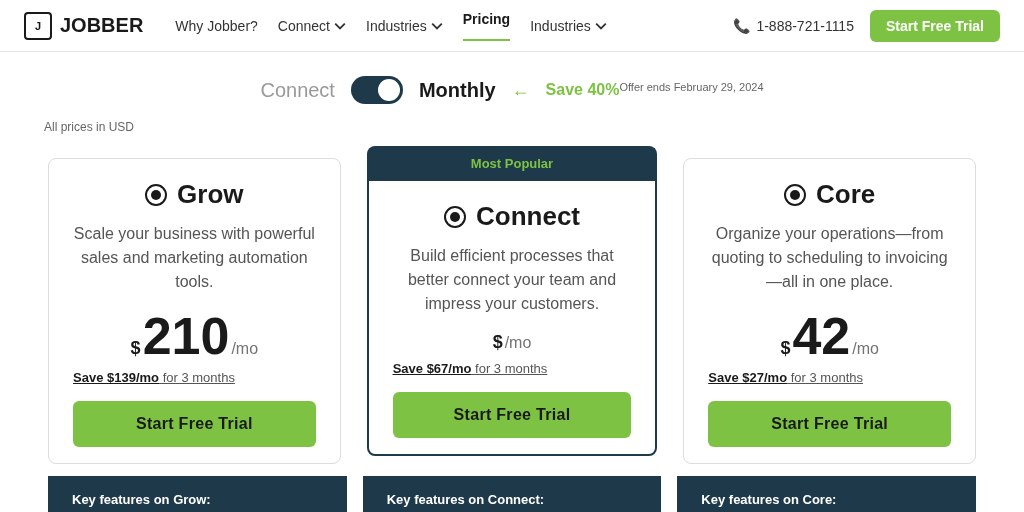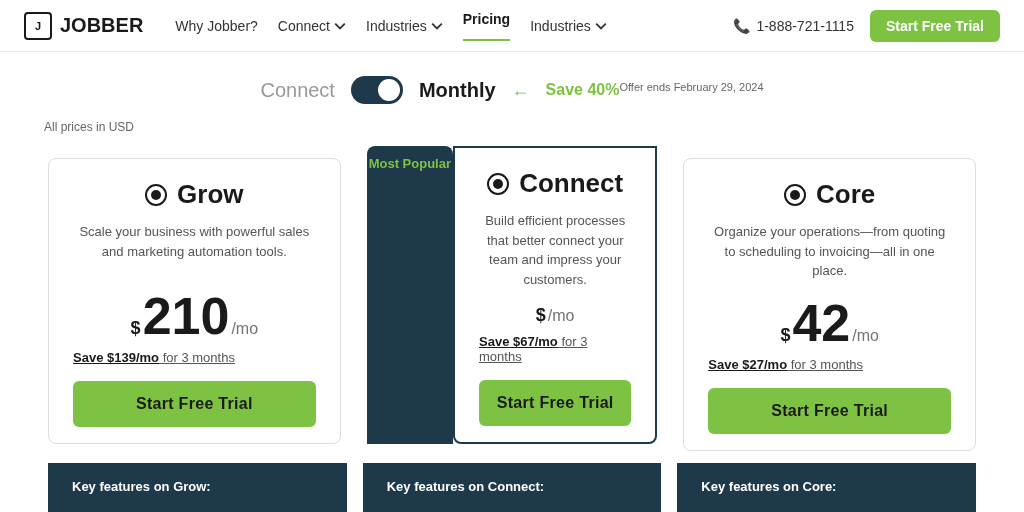--- a/index.html
+++ b/index.html
@@ -60,42 +60,42 @@
       border: 2px solid #1e3a4a; margin-top: 0;
     }
     .card-body { padding: 20px 24px 16px; }
     .plan-header { display: flex; align-items: center; justify-content: center; gap: 10px; margin-bottom: 12px; }
     .radio-icon {
       width: 22px; height: 22px; border: 2px solid #1a1a1a; border-radius: 50%;
       display: flex; align-items: center; justify-content: center;
     }
     .radio-inner { width: 10px; height: 10px; background: #1a1a1a; border-radius: 50%; }
     .plan-name { font-size: 26px; font-weight: 800; color: #1a1a1a; }
-    .plan-desc { text-align: center; color: #555; font-size: 13px; line-height: 1.5; margin-bottom: 16px; min-height: 52px; }
+    .plan-desc { text-align: center; color: #555; font-size: 16px; line-height: 1.5; margin-bottom: 16px; min-height: 52px; }
     .price-row { display: flex; align-items: baseline; justify-content: center; gap: 2px; margin-bottom: 8px; }
     .price-dollar { font-size: 18px; font-weight: 700; color: #1a1a1a; }
     .price-amount { font-size: 52px; font-weight: 800; color: #1a1a1a; line-height: 1; }
     .price-mo { font-size: 16px; color: #737373; }
     .save-line { text-align: left; font-size: 13px; color: #555; margin-bottom: 16px; text-decoration: underline; }
     .save-line u { color: #1a1a1a; font-weight: 600; cursor: pointer; }
     .btn-start {
       width: 100%; background: #7dc243; color: #1a1a1a; border: none;
       border-radius: 6px; padding: 14px; font-weight: 800; font-size: 16px;
       cursor: pointer; letter-spacing: 0.3px;
     }
 
     
     .features-footer { display: flex; background: #fff; }
     .feature-col {
       flex: 1; background: #1e3a4a; padding: 16px 24px; margin: 0 8px;
     }
     .feature-col:first-child { margin-left: 8px; }
     .feature-col:last-child { margin-right: 8px; }
     .feature-title { color: #fff; font-weight: 700; font-size: 13px; margin-bottom: 10px; }
-    .popular-card-wrapper { display: flex; flex: 1; margin: 0 18px; }
+    .popular-card-wrapper { display: flex; flex-direction: column; flex: 1; margin: 0 18px; }
     .popular-card-wrapper .card { margin: 0; flex: 1; border-top-left-radius: 0; border-top-right-radius: 0; }
     .popular-badge-top {
       background: #1e3a4a; color: #7dc243; text-align: center;
       font-weight: 700; font-size: 13px; padding: 8px 0;
       border-radius: 8px 8px 0 0; border: 2px solid #1e3a4a; border-bottom: none;
     }
   </style>
 </head>
 <body>
 

